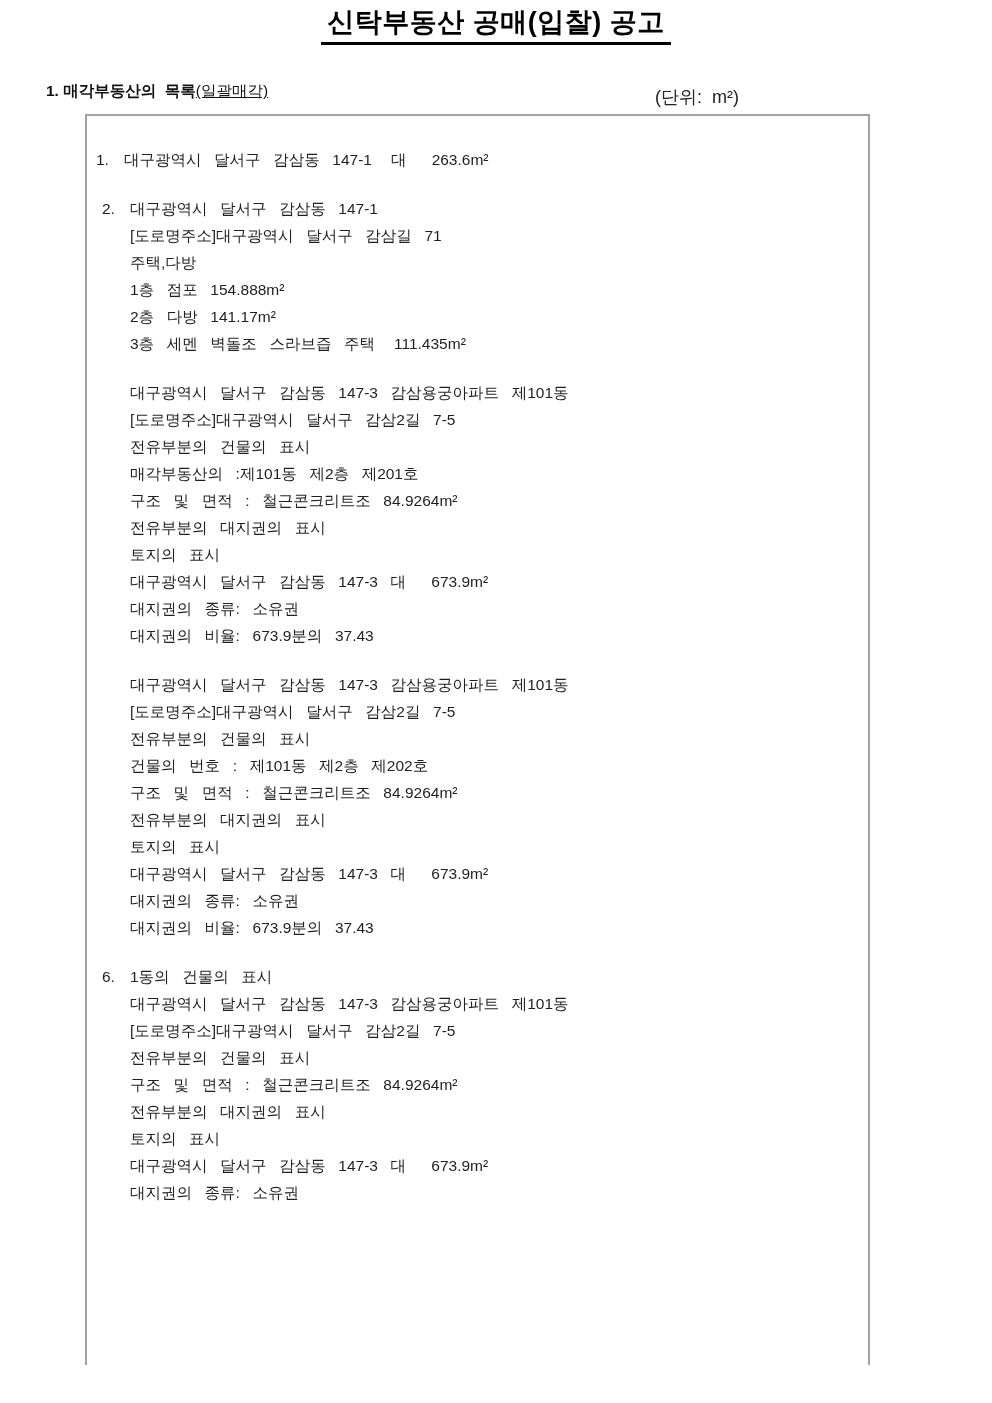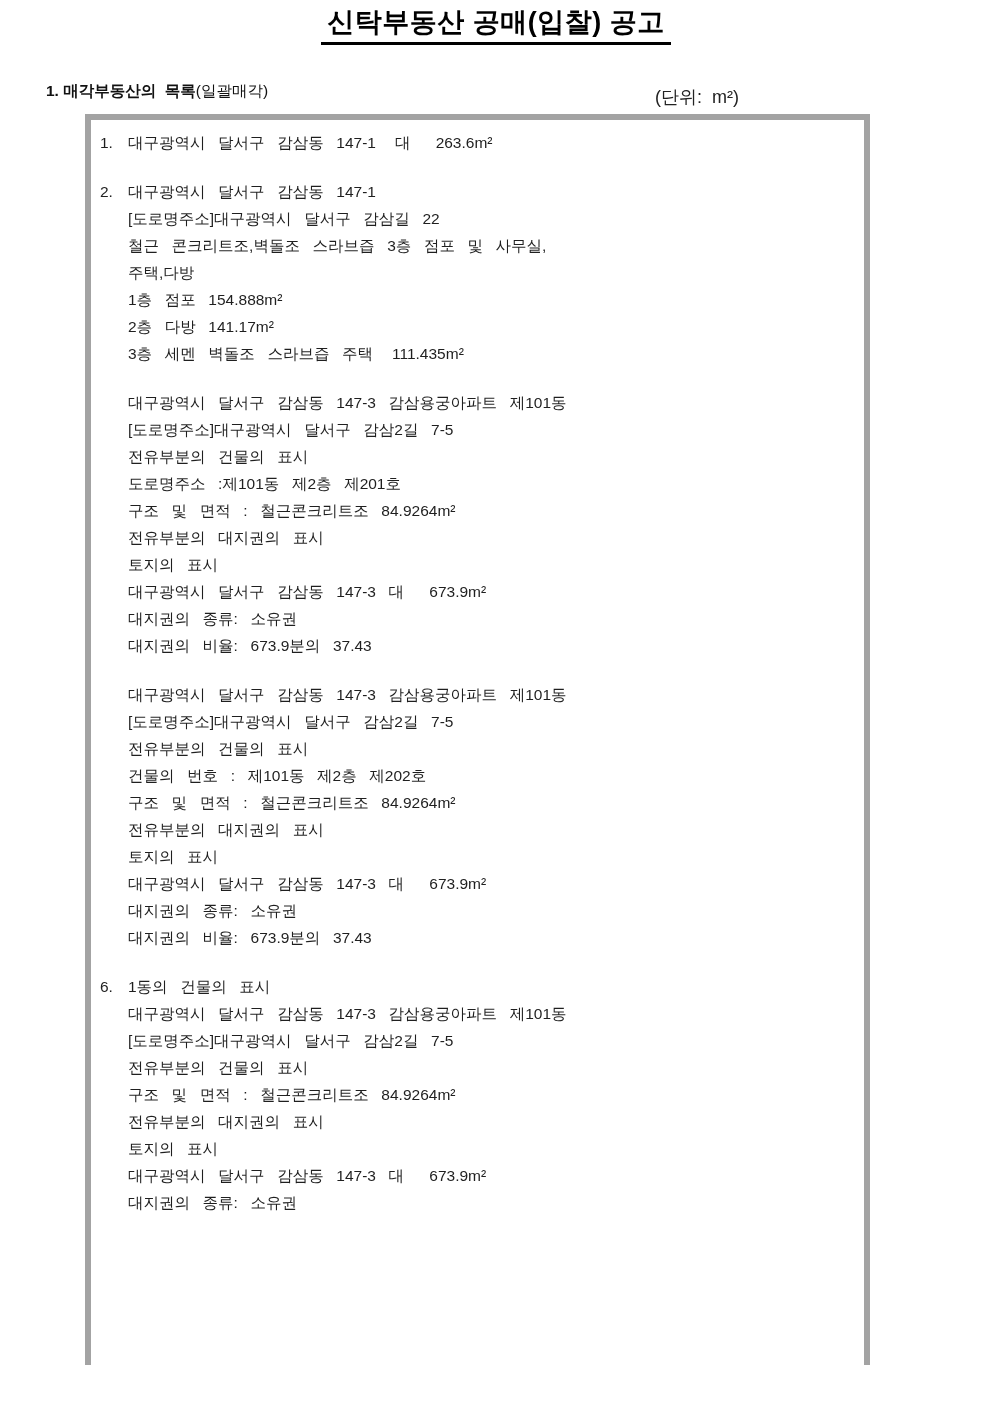--- a/index.html
+++ b/index.html
@@ -39,47 +39,49 @@
     left: 46px;
     font-size: 15.5px;
     color: #111111;
     white-space: pre;
   }
   .sec-no, .sec-bold {
     font-weight: bold;
   }
   .sec-normal {
     font-weight: normal;
+    text-decoration: underline;
   }
   .unit-note {
     position: absolute;
     top: 85px;
     left: 655px;
     font-size: 18px;
     color: #222222;
     white-space: pre;
   }
   .list-box {
     position: absolute;
     top: 114px;
     left: 85px;
     width: 785px;
     height: 1263px;
-    border: 6px solid #a3a3a3;
+    border: 2px solid #a3a3a3;
     box-sizing: border-box;
     overflow: hidden;
-    padding: 9px 8px 0 9px;
+    padding: 30px 8px 0 9px;
   }
   .item {
     font-size: 15.5px;
     color: #1f1f1f;
     word-spacing: 2px;
   }
   .item + .item {
     margin-top: 22px;
+    margin-left: 6px;
   }
   .line {
     line-height: 27px;
     white-space: pre-wrap;
   }
   .line .no {
     display: inline-block;
     width: 28px;
   }
   .line.cont {
@@ -99,34 +101,33 @@
 
   <div class="unit-note">(단위:  m²)</div>
 
   <div class="list-box" id="list-box">
   <div class="item">
     <div class="line first"><span class="no">1.</span><span class="txt">대구광역시  달서구  감삼동  147-1   대    263.6m²</span></div>
   </div>
 
   <div class="item">
     <div class="line first"><span class="no">2.</span><span class="txt">대구광역시  달서구  감삼동  147-1</span></div>
-  <div class="line cont">[도로명주소]대구광역시  달서구  감삼길  22</div>
-        <div class="line cont">철근  콘크리트조,벽돌조  스라브즙  3층  점포  및  사무실,</div>
+  <div class="line cont">[도로명주소]대구광역시  달서구  감삼길  71</div>
         <div class="line cont">주택,다방</div>
         <div class="line cont">1층  점포  154.888m²</div>
         <div class="line cont">2층  다방  141.17m²</div>
         <div class="line cont">3층  세멘  벽돌조  스라브즙  주택   111.435m²</div>
       </div>
 
 
   <div class="item">
   <div class="line cont">대구광역시  달서구  감삼동  147-3  감삼용궁아파트  제101동</div>
         <div class="line cont">[도로명주소]대구광역시  달서구  감삼2길  7-5</div>
         <div class="line cont">전유부분의  건물의  표시</div>
-        <div class="line cont">도로명주소  :제101동  제2층  제201호</div>
+        <div class="line cont">매각부동산의  :제101동  제2층  제201호</div>
         <div class="line cont">구조  및  면적  :  철근콘크리트조  84.9264m²</div>
         <div class="line cont">전유부분의  대지권의  표시</div>
         <div class="line cont">토지의  표시</div>
         <div class="line cont">대구광역시  달서구  감삼동  147-3  대    673.9m²</div>
         <div class="line cont">대지권의  종류:  소유권</div>
         <div class="line cont">대지권의  비율:  673.9분의  37.43</div>
       </div>
 
   <div class="item">
   <div class="line cont">대구광역시  달서구  감삼동  147-3  감삼용궁아파트  제101동</div>

